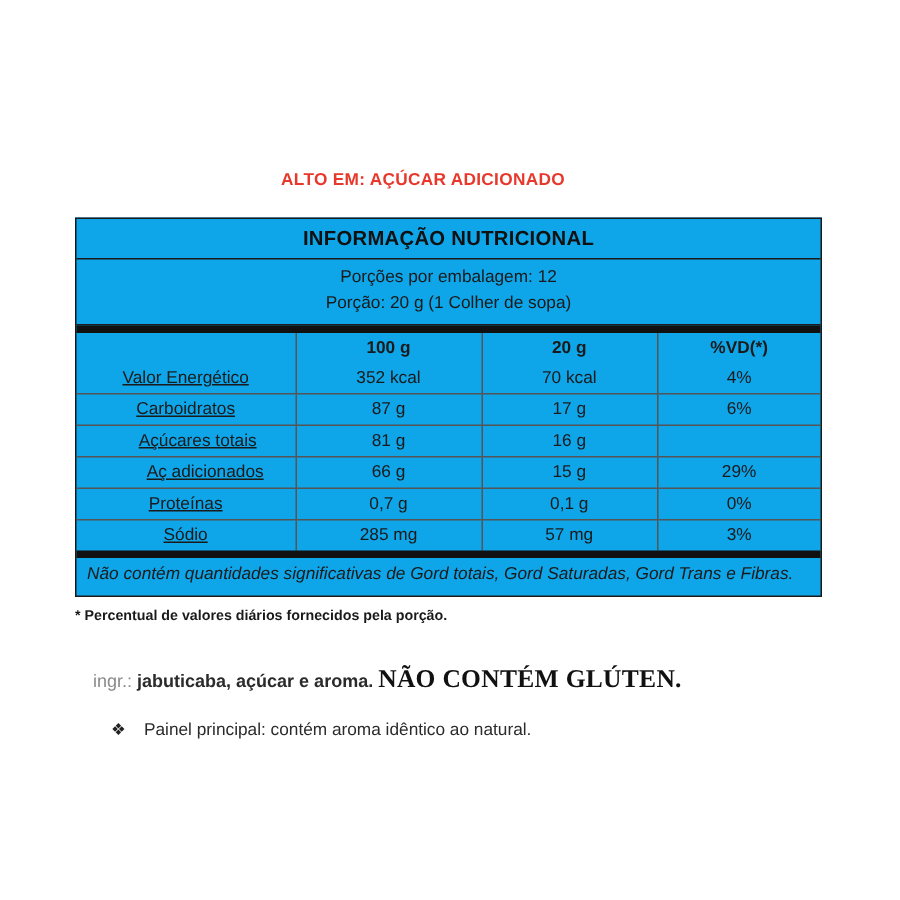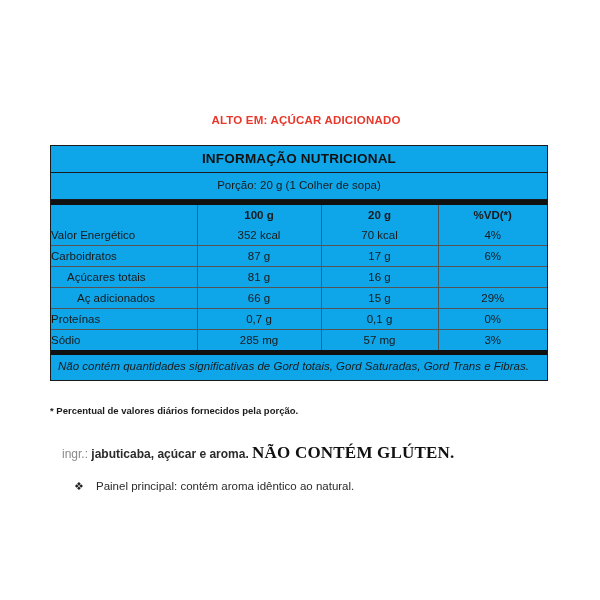--- a/index.html
+++ b/index.html
@@ -26,21 +26,20 @@
   .warning {
     position: absolute;
     left: 0;
     top: 114px;
     width: 564px;
     text-align: center;
     font-size: 11.5px;
     font-weight: bold;
     letter-spacing: 0.2px;
     color: #e8372b;
-    padding-left: 24px;
   }
 
   
   .nutri-box {
     position: absolute;
     left: 50px;
     top: 145px;
     width: 498px;
     border: 1px solid #1a1a1a;
     box-sizing: border-box;
@@ -96,23 +95,24 @@
   table.nutri-table tr > *:last-child { border-right: none; }
   table.nutri-table tr:last-child > * { border-bottom: none; }
 
   table.nutri-table th {
     font-weight: bold;
     text-align: center;
   }
   th.name-head { border-right: 1px solid #555; }
 
   td.name-cell {
-    text-align: left;
+    text-align: center;
     padding-left: 6px;
     white-space: nowrap;
+    text-decoration: underline;
   }
   td.name-cell.ind1 { padding-left: 16px; }
   td.name-cell.ind2 { padding-left: 26px; }
 
   td.val-cell { text-align: center; }
 
   .footnote-inline {
     border-top: 5px solid #111111;
     padding: 4px 7px 5px 7px;
     font-size: 11.5px;
@@ -178,20 +178,21 @@
 
 <div class="label-root">
 
   <div class="warning">ALTO EM: AÇÚCAR ADICIONADO</div>
 
   <div class="nutri-box">
 
     <div class="nutri-title">INFORMAÇÃO NUTRICIONAL</div>
 
     <div class="serving-block">
+      <div class="serving-line">Porções por embalagem: 12</div>
       <div class="serving-line">Porção: 20 g (1 Colher de sopa)</div>
     </div>
 
     <div class="thick-rule"></div>
 
     <table class="nutri-table">
       <colgroup>
         <col class="c-name">
           <col class="c-100">
           <col class="c-20">

